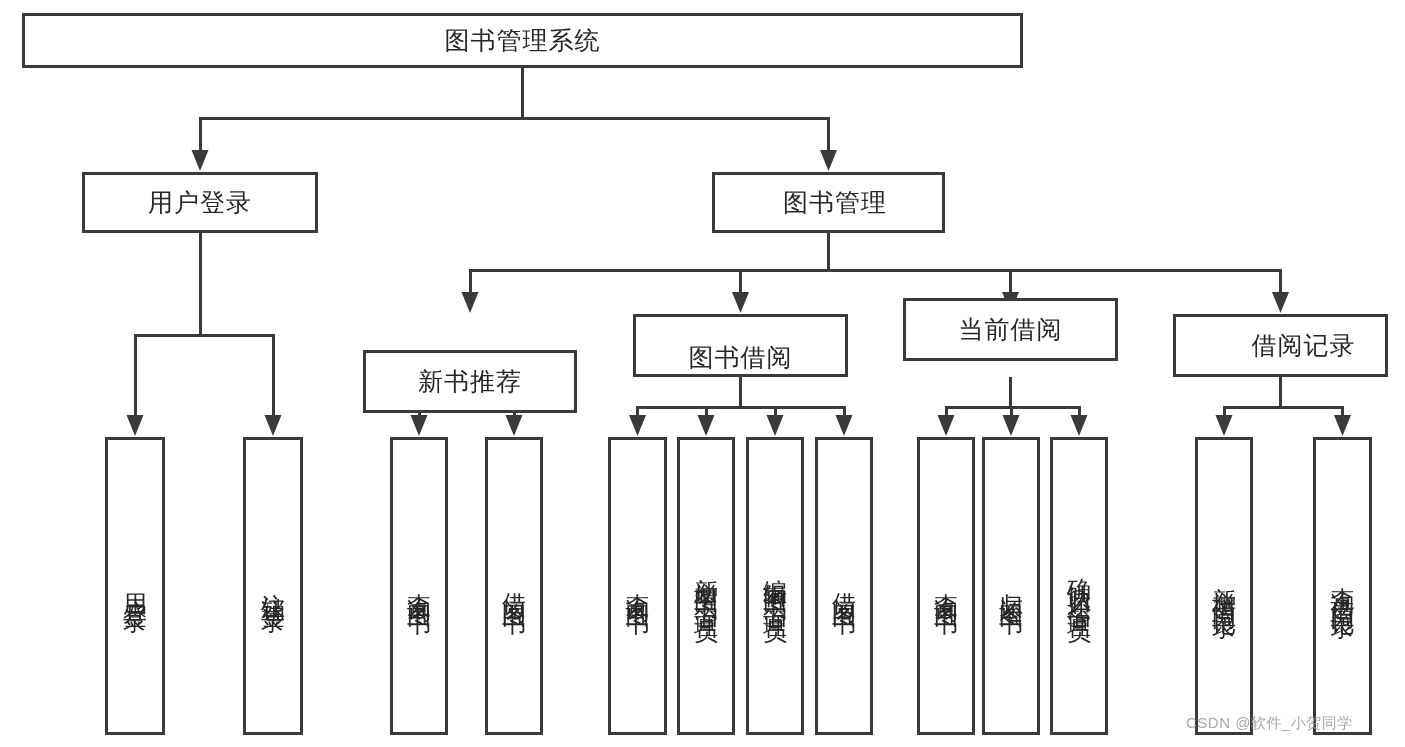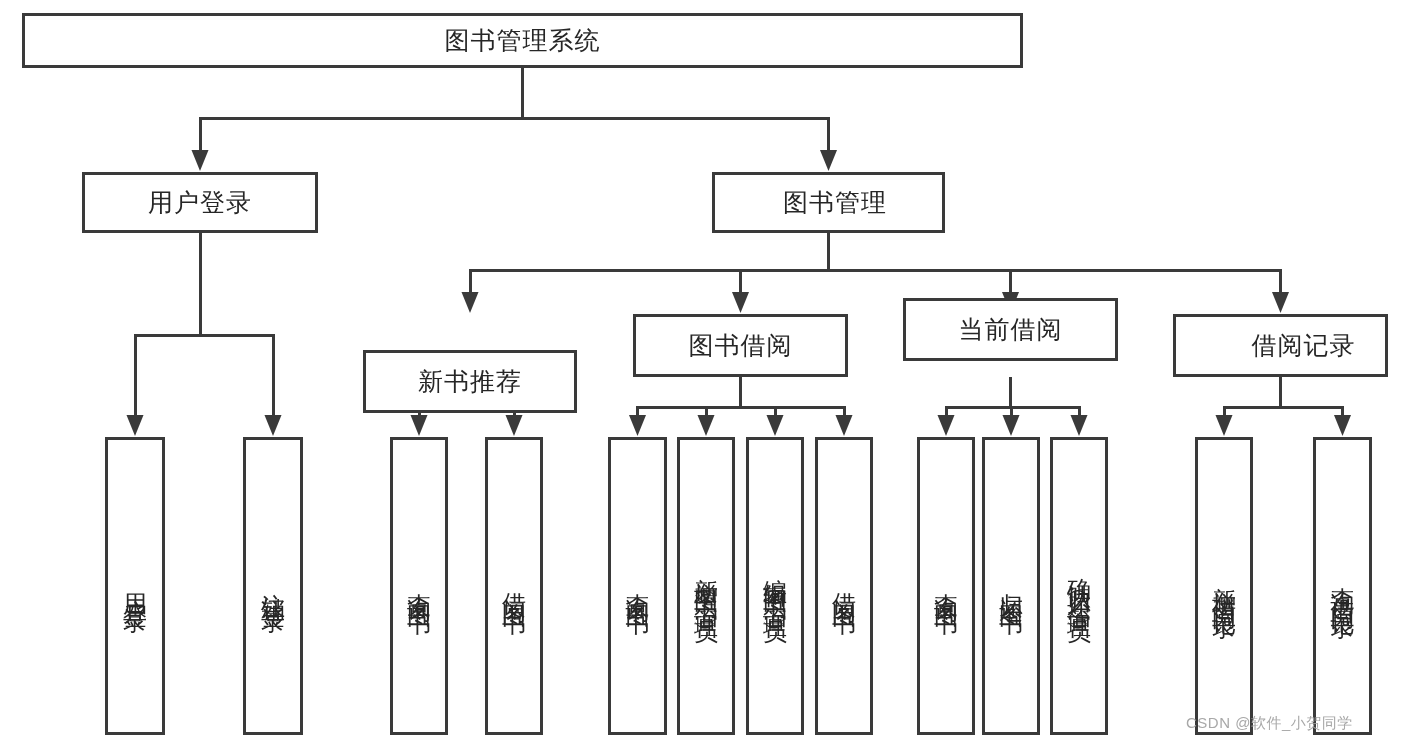--- a/index.html
+++ b/index.html
@@ -133,21 +133,21 @@
     </div>
     <div class="node h" style="left: 82px; top: 172px; width: 236px; height: 61px;">
       <span class="lbl">用户登录</span>
     </div>
     <div class="node h" style="left: 712px; top: 172px; width: 233px; height: 61px; padding-left: 13px;">
       <span class="lbl">图书管理</span>
     </div>
     <div class="node h" style="left: 363px; top: 314px; width: 214px; height: 63px; margin-top: 36px;">
       <span class="lbl">新书推荐</span>
     </div>
-    <div class="node h" style="left: 633px; top: 314px; width: 215px; height: 63px;">
+    <div class="node h" style="left: 633px; top: 314px; width: 215px; height: 63px; align-items: flex-end;">
       <span class="lbl">图书借阅</span>
     </div>
     <div class="node h" style="left: 903px; top: 298px; width: 215px; height: 63px; align-items: center;">
       <span class="lbl">当前借阅</span>
     </div>
     <div class="node h" style="left: 1173px; top: 314px; width: 215px; height: 63px; padding-left: 46px;">
       <span class="lbl">借阅记录</span>
     </div>
     <div class="node v" style="left: 105px; top: 437px; width: 60px; height: 298px;">
       <span class="lbl">用户登录</span>

